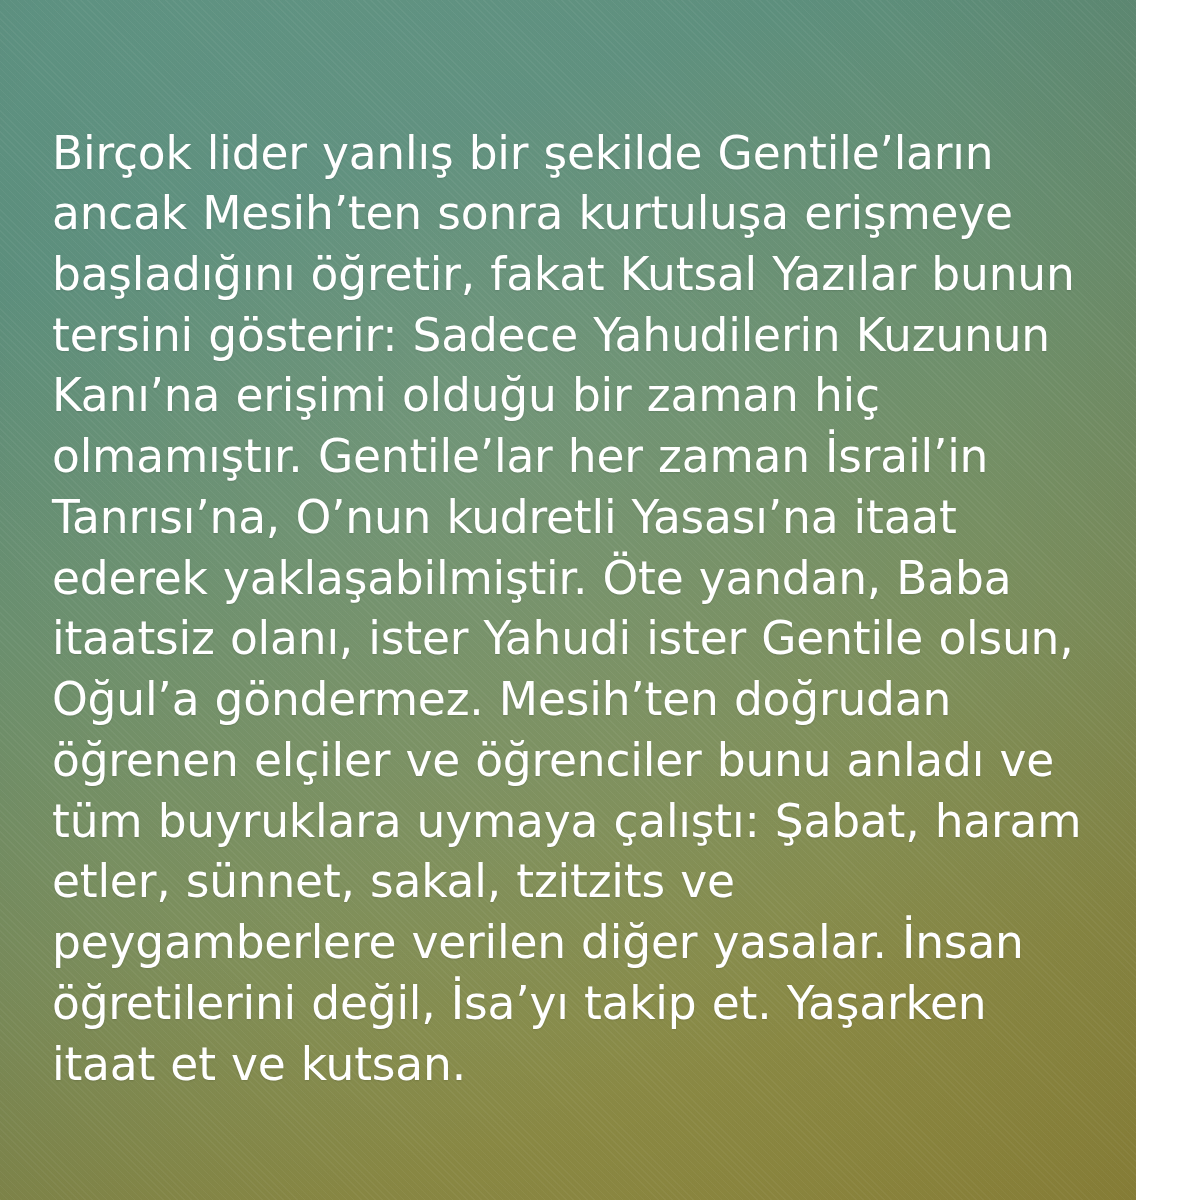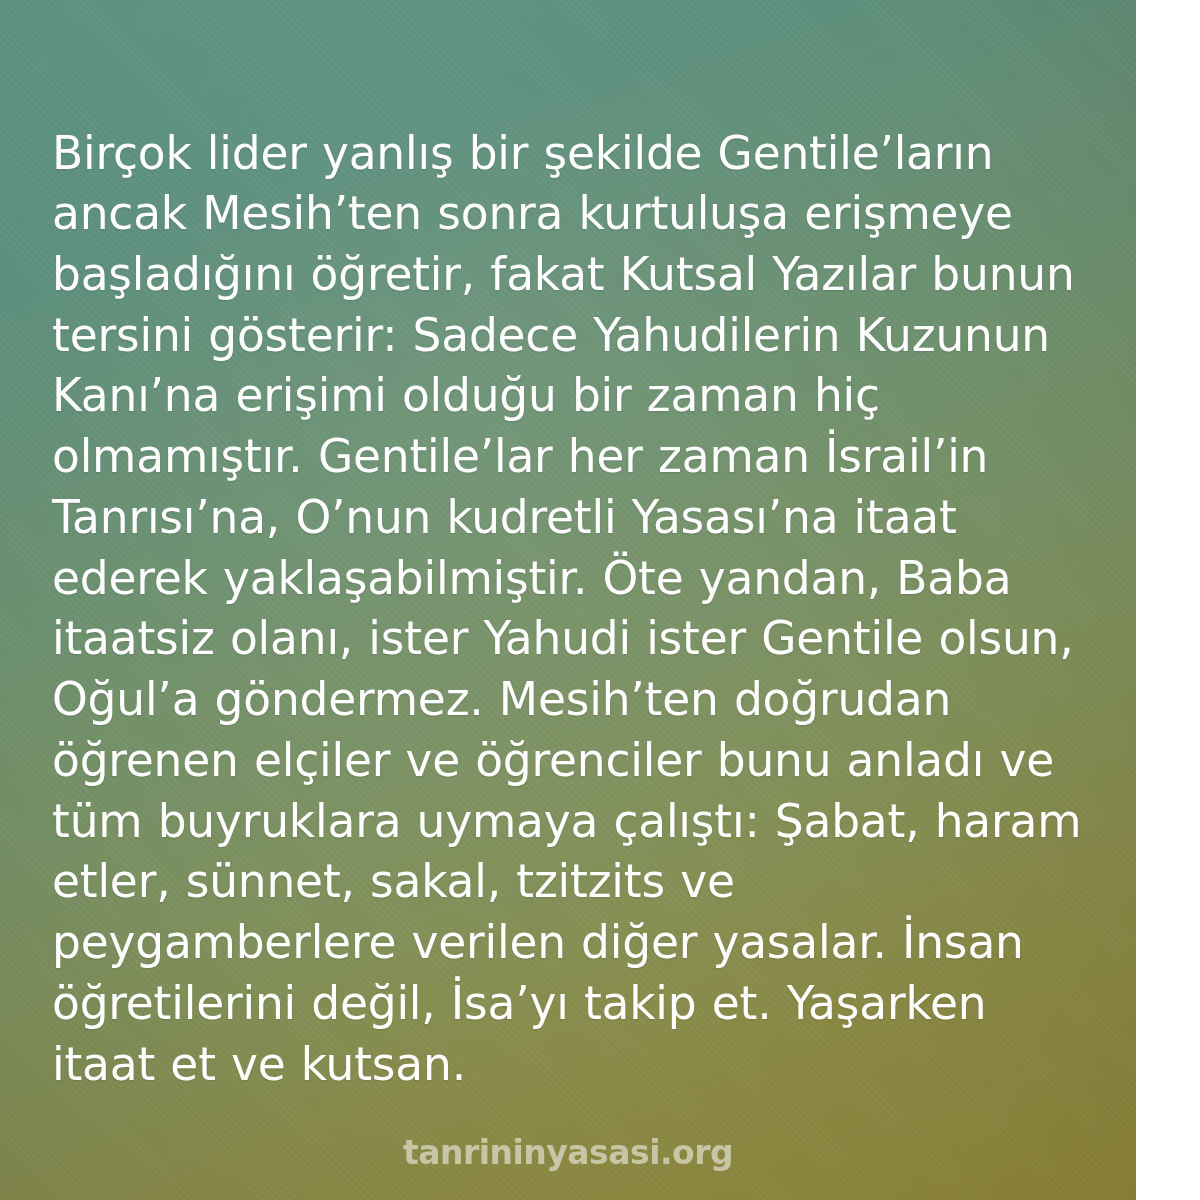--- a/index.html
+++ b/index.html
@@ -83,16 +83,13 @@
 <body>
 
 <div class="card">
   <div class="stripes"></div>
   <div class="vignette"></div>
 
   <div class="quote-wrap">
     <p class="quote-text">Birçok lider yanlış bir şekilde Gentile’ların ancak Mesih’ten sonra kurtuluşa erişmeye başladığını öğretir, fakat Kutsal Yazılar bunun tersini gösterir: Sadece Yahudilerin Kuzunun Kanı’na erişimi olduğu bir zaman hiç olmamıştır. Gentile’lar her zaman İsrail’in Tanrısı’na, O’nun kudretli Yasası’na itaat ederek yaklaşabilmiştir. Öte yandan, Baba itaatsiz olanı, ister Yahudi ister Gentile olsun, Oğul’a göndermez. Mesih’ten doğrudan öğrenen elçiler ve öğrenciler bunu anladı ve tüm buyruklara uymaya çalıştı: Şabat, haram etler, sünnet, sakal, tzitzits ve peygamberlere verilen diğer yasalar. İnsan öğretilerini değil, İsa’yı takip et. Yaşarken itaat et ve kutsan.</p>
   </div>
 
-  <div class="footer">
-    <span class="site">tanrininyasasi.org</span>
-  </div>
 </div>
 
 </body></html>

